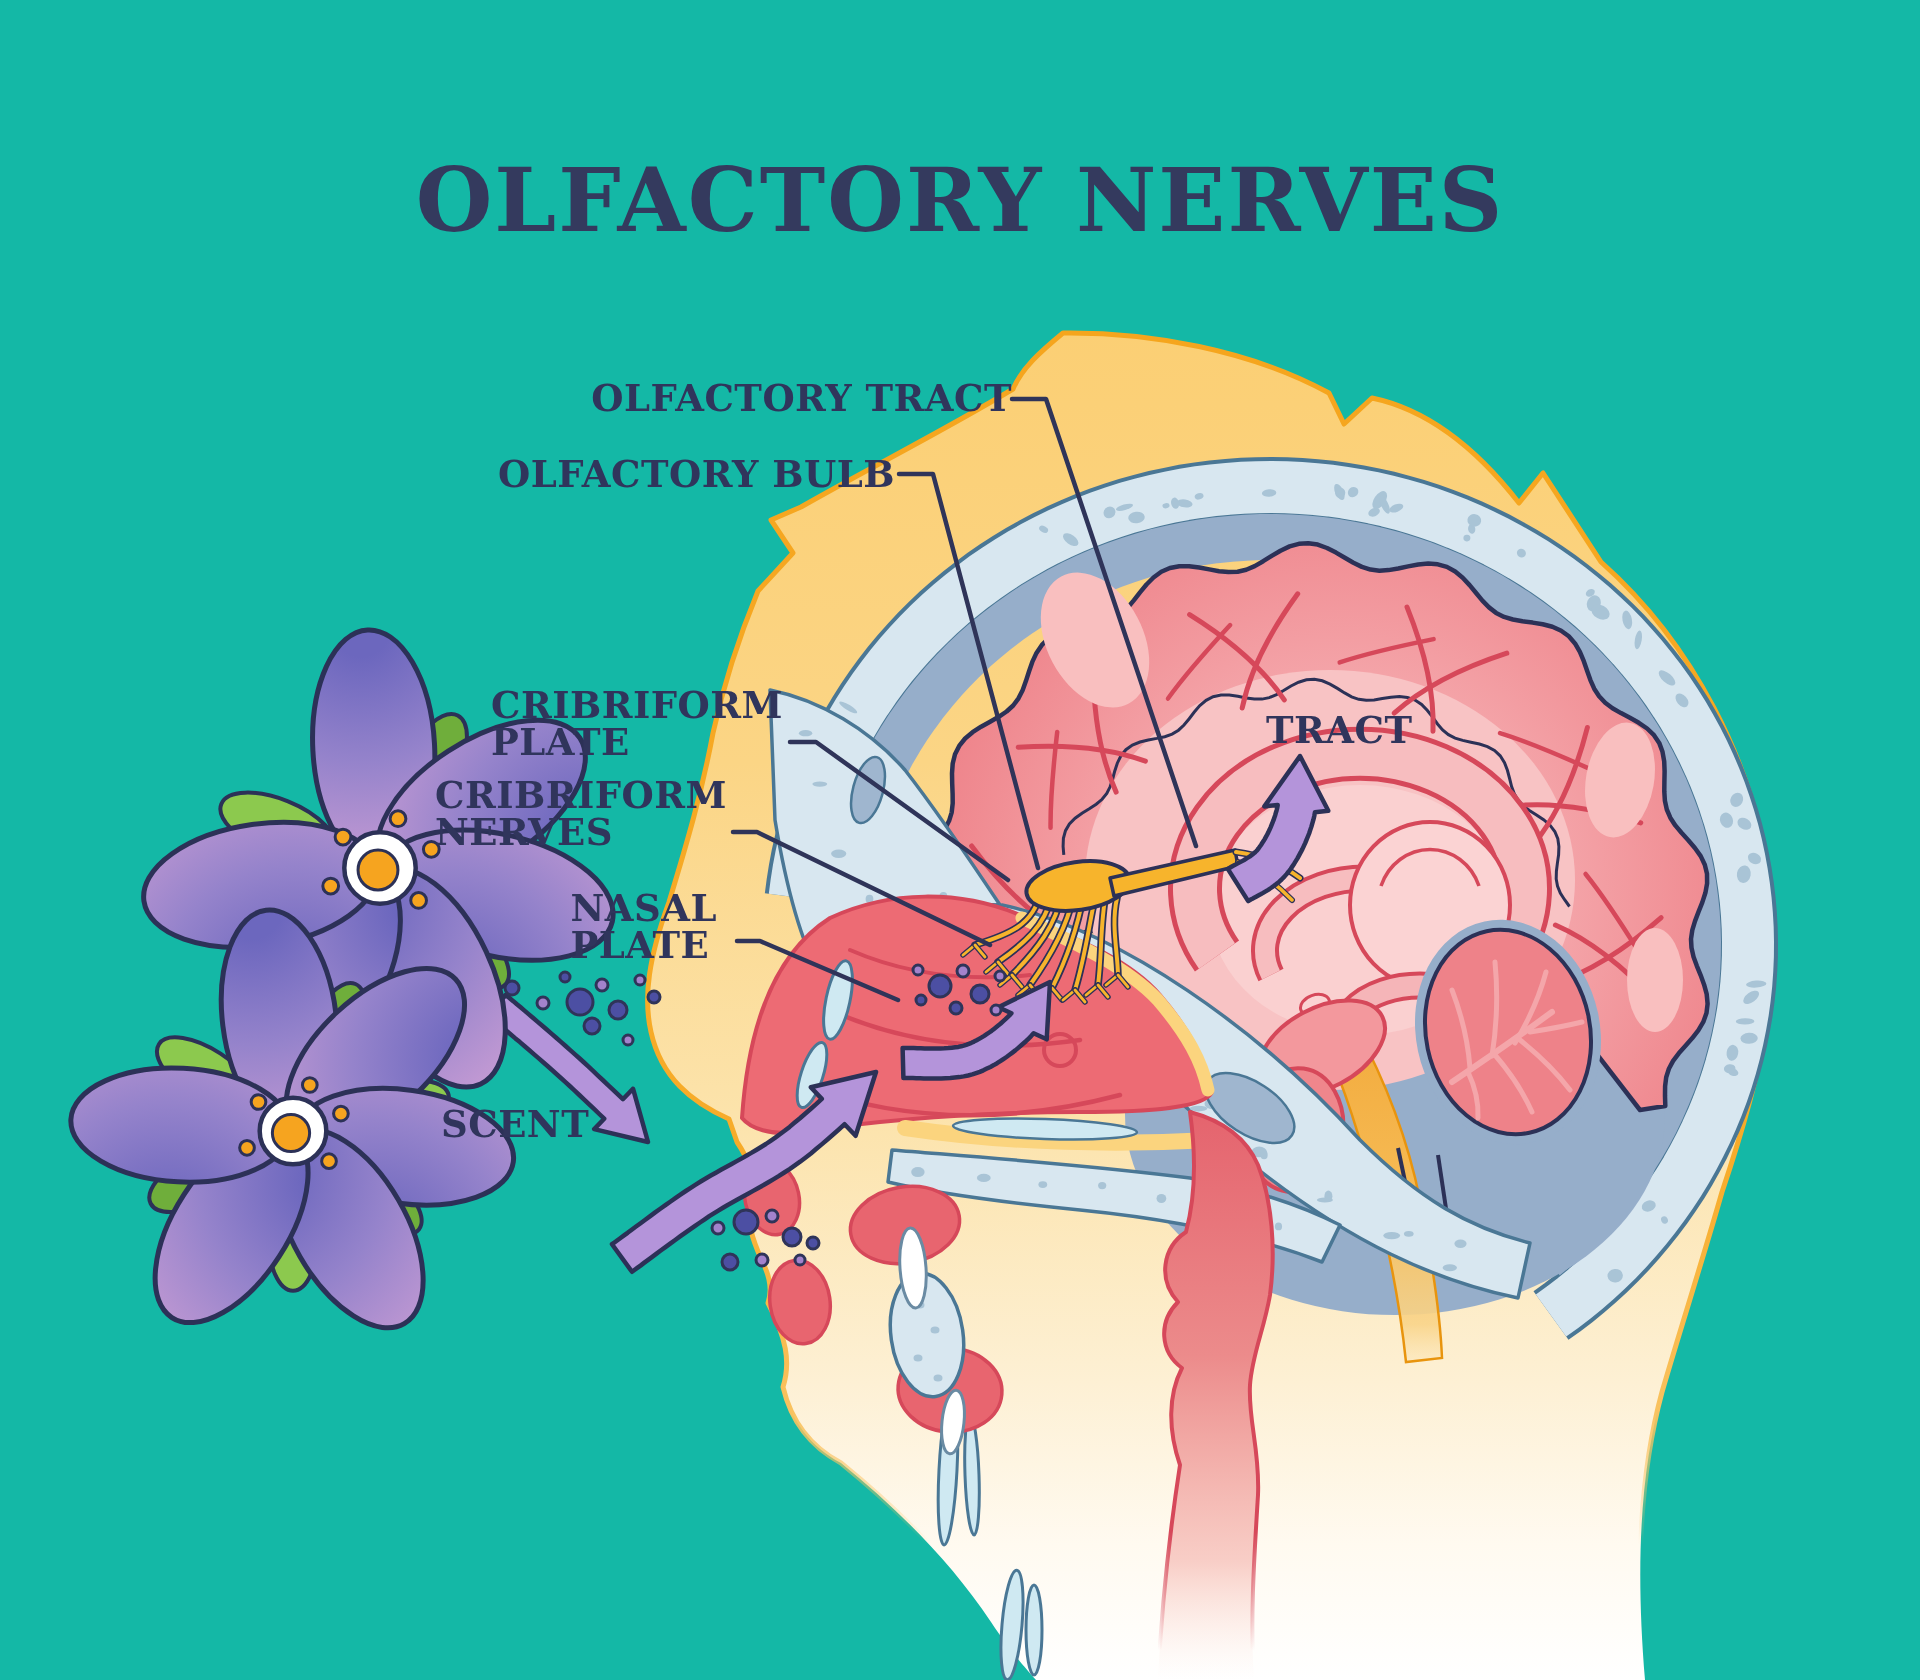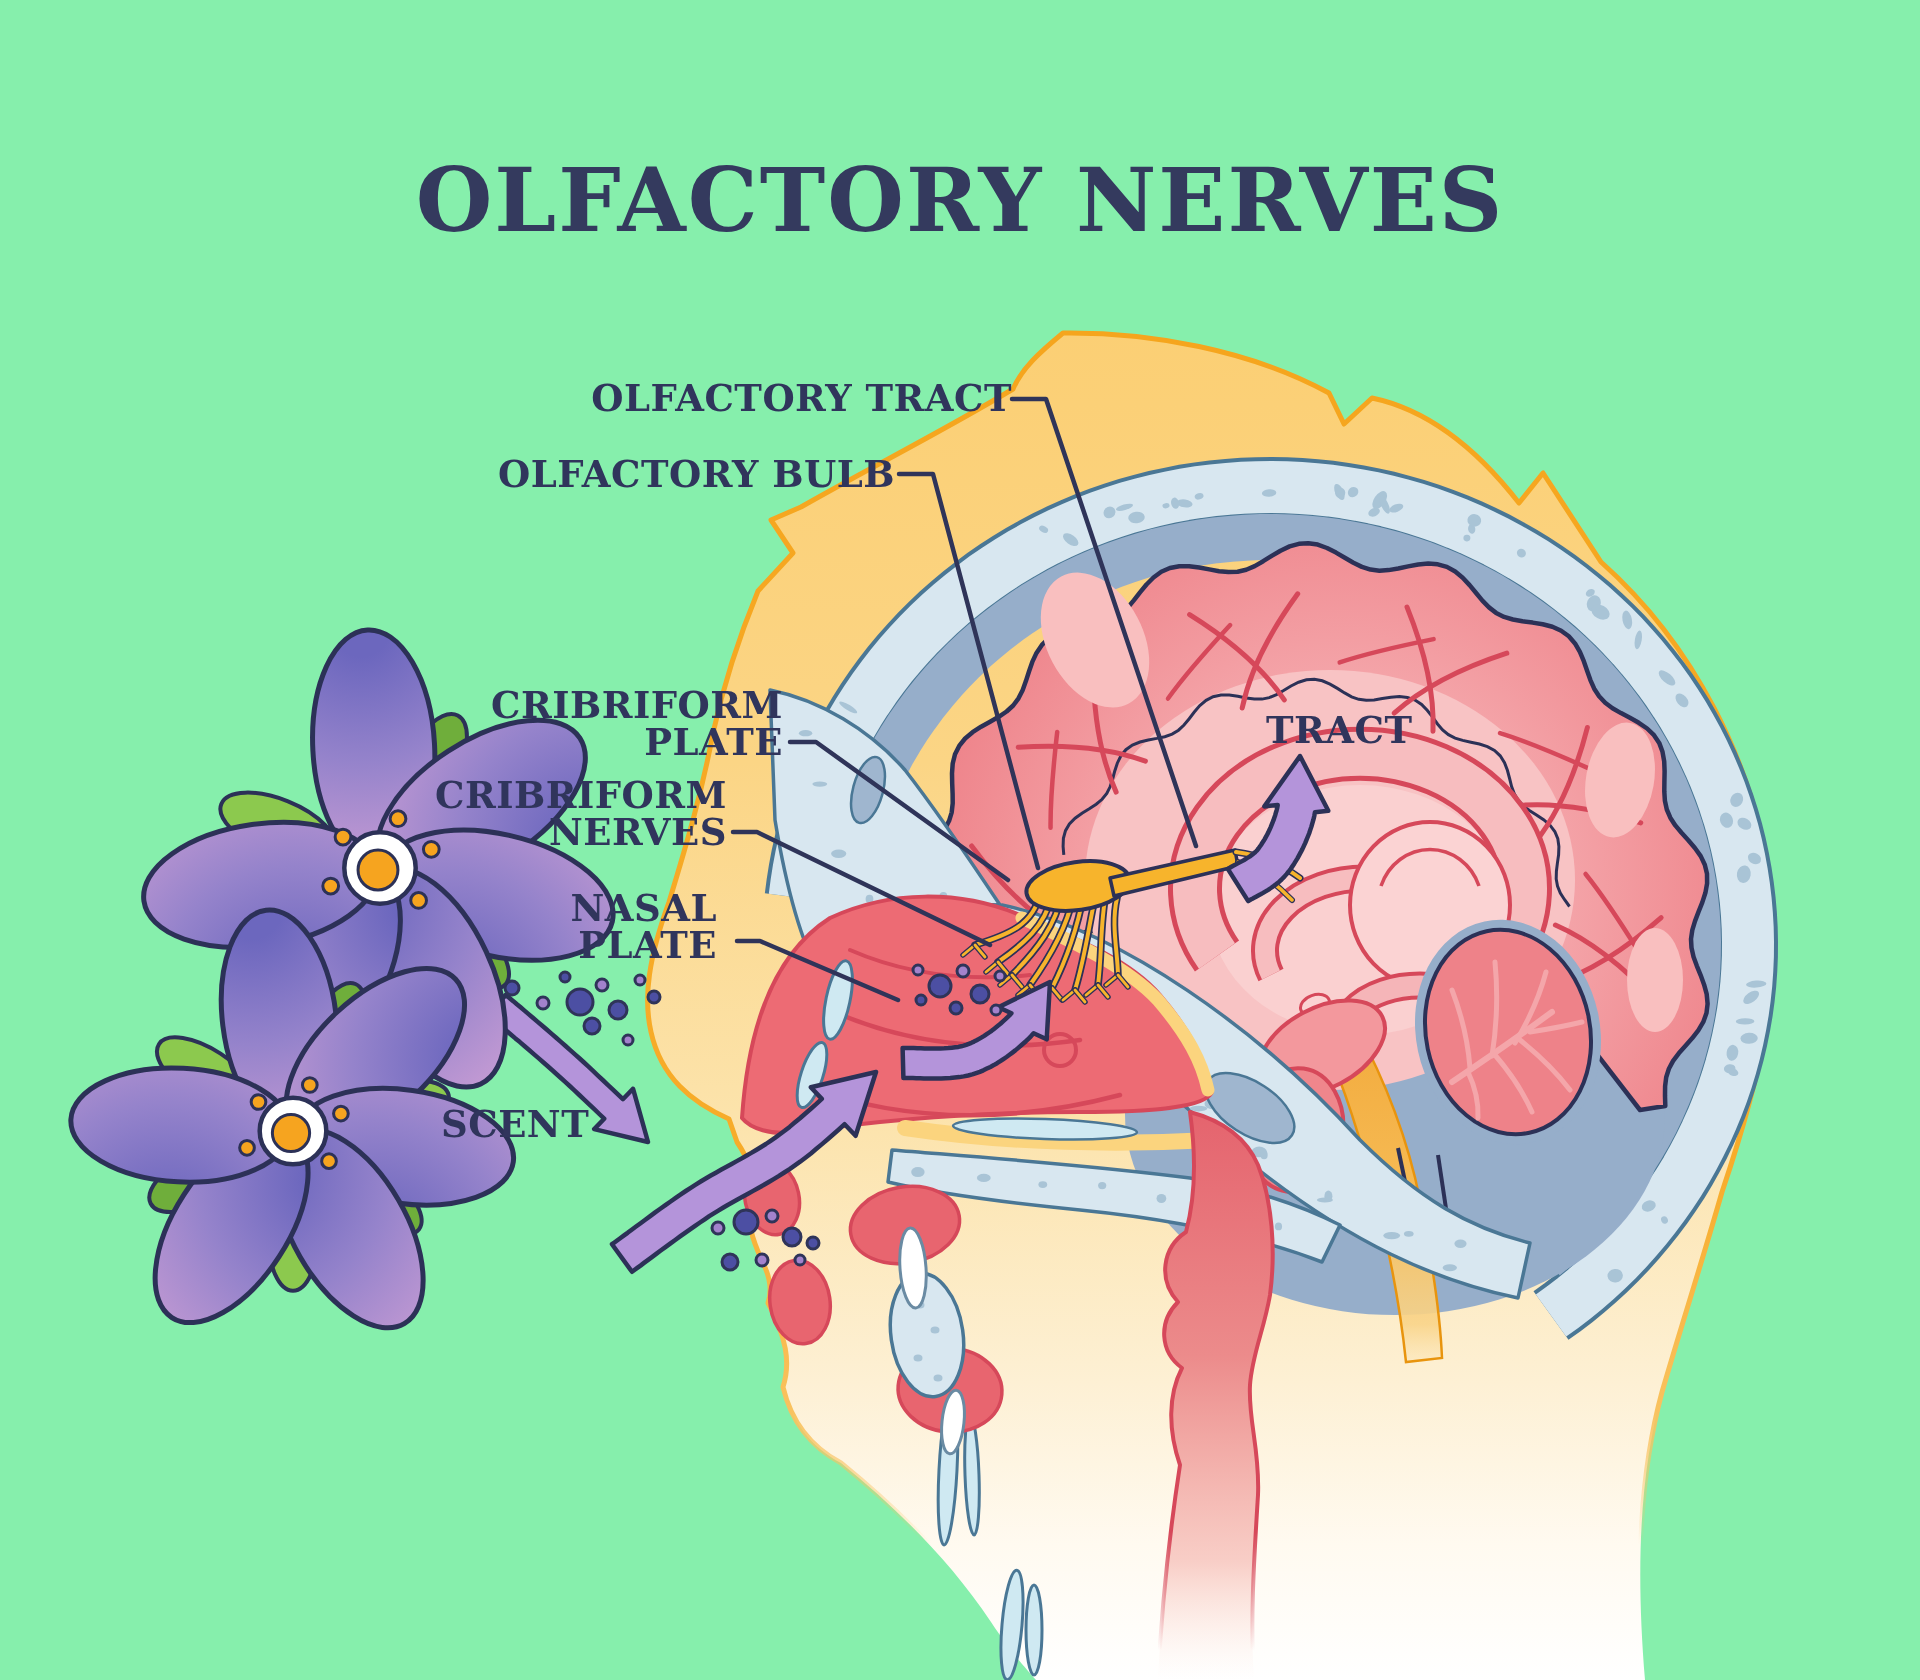--- a/index.html
+++ b/index.html
@@ -1,23 +1,23 @@
 <!DOCTYPE html>
 <html><head>
 <meta charset="utf-8">
 <style>
   html,body{margin:0;padding:0;background:#fff;}
-  #stage{position:relative;width:1920px;height:1680px;overflow:hidden;background:#86efac;
+  #stage{position:relative;width:1920px;height:1680px;overflow:hidden;background:#14b8a6;
          font-family:"DejaVu Serif","Liberation Serif",serif;}
   #art{position:absolute;left:0;top:0;}
   .title{position:absolute;top:148px;left:0;width:100%;text-align:center;
          font-size:88px;font-weight:bold;letter-spacing:2px;color:#343a5e;}
   .lbl{position:absolute;font-size:37px;font-weight:bold;letter-spacing:.5px;
        color:#30355c;line-height:37px;white-space:nowrap;}
-  .lbl.r{text-align:right;}
+  .lbl.r{text-align:left;}
 </style>
 </head>
 <body>
 
 <div id="stage">
   <svg id="art" width="1920" height="1680" viewBox="0 0 1920 1680">
       <defs>
         <linearGradient id="gSkin" x1="0" y1="330" x2="0" y2="1680" gradientUnits="userSpaceOnUse">
           <stop offset="0" stop-color="#fbcf74" stop-opacity="1"></stop>
           <stop offset="0.32" stop-color="#fbd585" stop-opacity="1"></stop>

